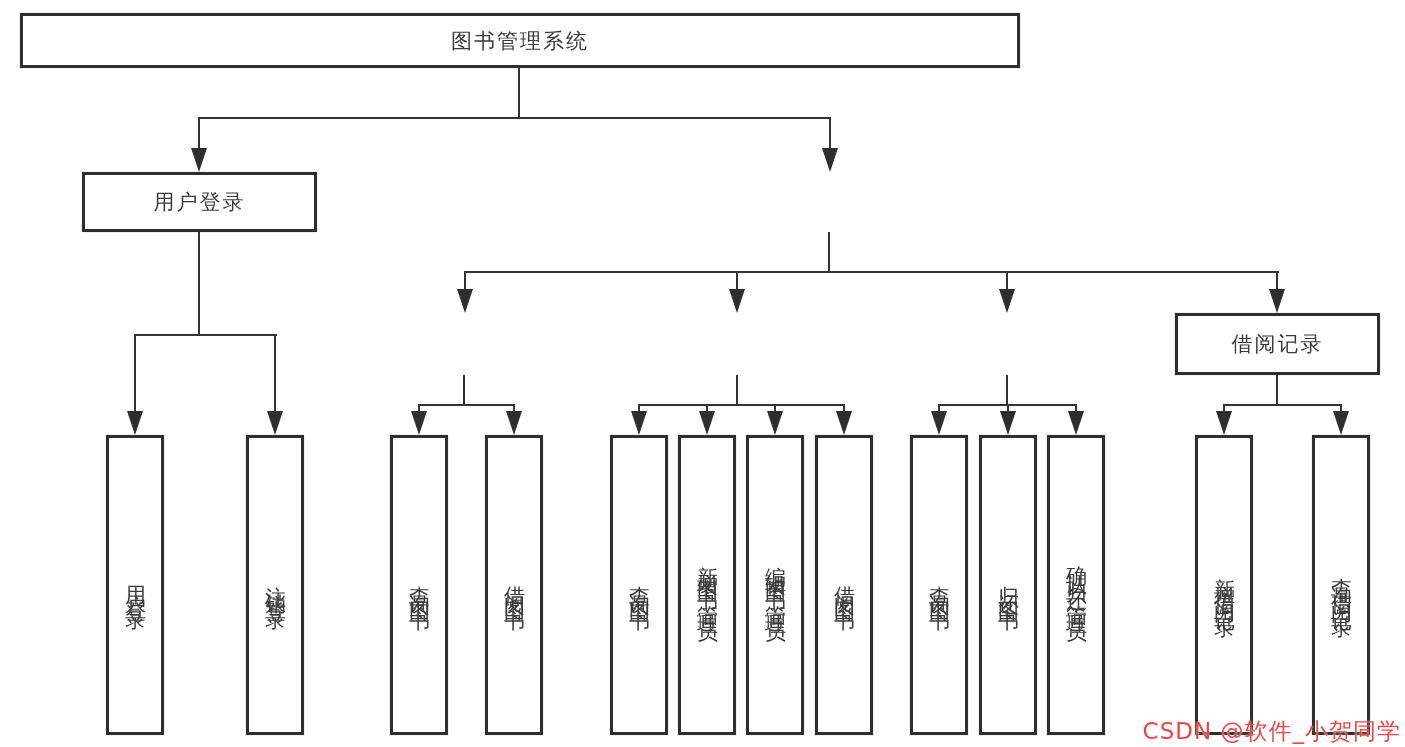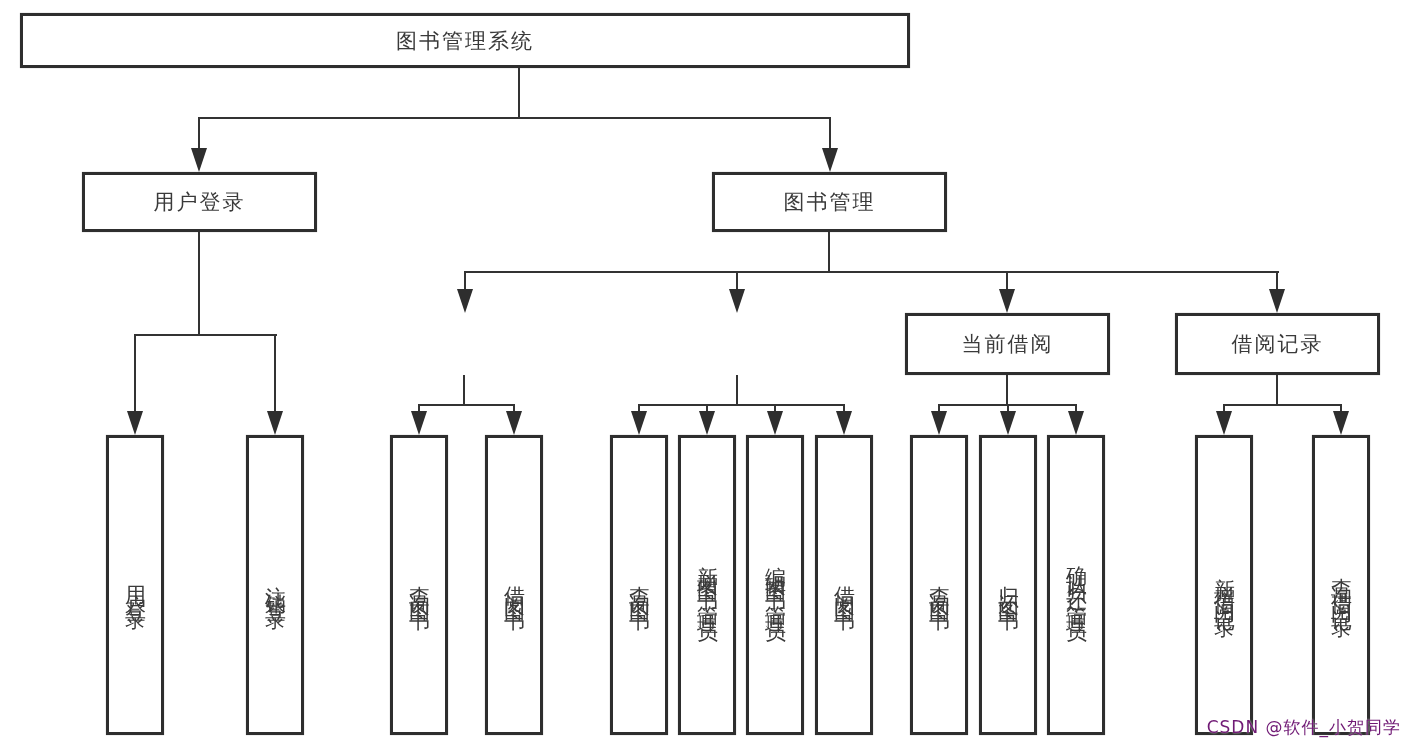--- a/index.html
+++ b/index.html
@@ -39,71 +39,65 @@
     position: absolute;
     width: 0; height: 0;
     border-left: 8px solid transparent;
     border-right: 8px solid transparent;
     border-top: 24px solid #2e2e2e;
   }
   .watermark {
     position: absolute;
     top: 716px;
     right: 4px;
-    font-size: 17px;
-    color: #701a75;
+    font-size: 23px;
+    color: #ef4444;
     letter-spacing: 1px;
     text-shadow: 0 0 2px rgba(255,255,255,0.9);
     white-space: nowrap;
   }
 </style>
 </head>
 <body>
 
 <div class="canvas">
 
-  <div class="node" style="left:20px; top:13px; width:890px; height:55px;">
+  <div class="node" style="left:20px; top:13px; width:1000px; height:55px;">
     <span class="hlabel">图书管理系统</span>
   </div>
 
   <div class="ln" style="left:518px; top:68px;  width:2px;  height:51px;"></div>
   <div class="ln" style="left:198px; top:117px; width:633px; height:2px;"></div>
   <div class="ln" style="left:198px; top:117px; width:2px;  height:35px;"></div>
   <div class="ar" style="left:191px; top:148px;"></div>
   <div class="ln" style="left:829px; top:117px; width:2px;  height:35px;"></div>
   <div class="ar" style="left:822px; top:148px;"></div>
 
   <div class="node" style="left:82px; top:172px; width:235px; height:60px;">
     <span class="hlabel">用户登录</span>
-  </div>
-  <div class="node" style="left:712px; top:172px; width:235px; height:60px;">
-    <span class="hlabel">图书管理</span>
   </div>
 
   <div class="ln" style="left:198px; top:232px; width:2px;   height:104px;"></div>
   <div class="ln" style="left:134px; top:334px; width:143px; height:2px;"></div>
   <div class="ln" style="left:134px; top:334px; width:2px;   height:80px;"></div>
   <div class="ar" style="left:127px; top:411px;"></div>
   <div class="ln" style="left:274px; top:334px; width:2px;   height:80px;"></div>
   <div class="ar" style="left:267px; top:411px;"></div>
 
   <div class="ln" style="left:828px;  top:232px; width:2px;   height:41px;"></div>
   <div class="ln" style="left:464px;  top:271px; width:815px; height:2px;"></div>
   <div class="ln" style="left:464px;  top:271px; width:2px;   height:22px;"></div>
   <div class="ar" style="left:457px;  top:289px;"></div>
   <div class="ln" style="left:736px;  top:271px; width:2px;   height:22px;"></div>
   <div class="ar" style="left:729px;  top:289px;"></div>
   <div class="ln" style="left:1006px; top:271px; width:2px;   height:22px;"></div>
   <div class="ar" style="left:999px;  top:289px;"></div>
   <div class="ln" style="left:1276px; top:271px; width:2px;   height:22px;"></div>
   <div class="ar" style="left:1269px; top:289px;"></div>
 
-  <div class="node" style="left:905px; top:313px; width:205px; height:62px;">
-    <span class="hlabel">当前借阅</span>
-  </div>
   <div class="node" style="left:1175px; top:313px; width:205px; height:62px;">
     <span class="hlabel">借阅记录</span>
   </div>
 
   <div class="ln" style="left:463px; top:375px; width:2px;  height:31px;"></div>
   <div class="ln" style="left:418px; top:404px; width:97px; height:2px;"></div>
   <div class="ln" style="left:418px; top:404px; width:2px;  height:11px;"></div>
   <div class="ar" style="left:411px; top:411px;"></div>
   <div class="ln" style="left:513px; top:404px; width:2px;  height:11px;"></div>
   <div class="ar" style="left:506px; top:411px;"></div>

